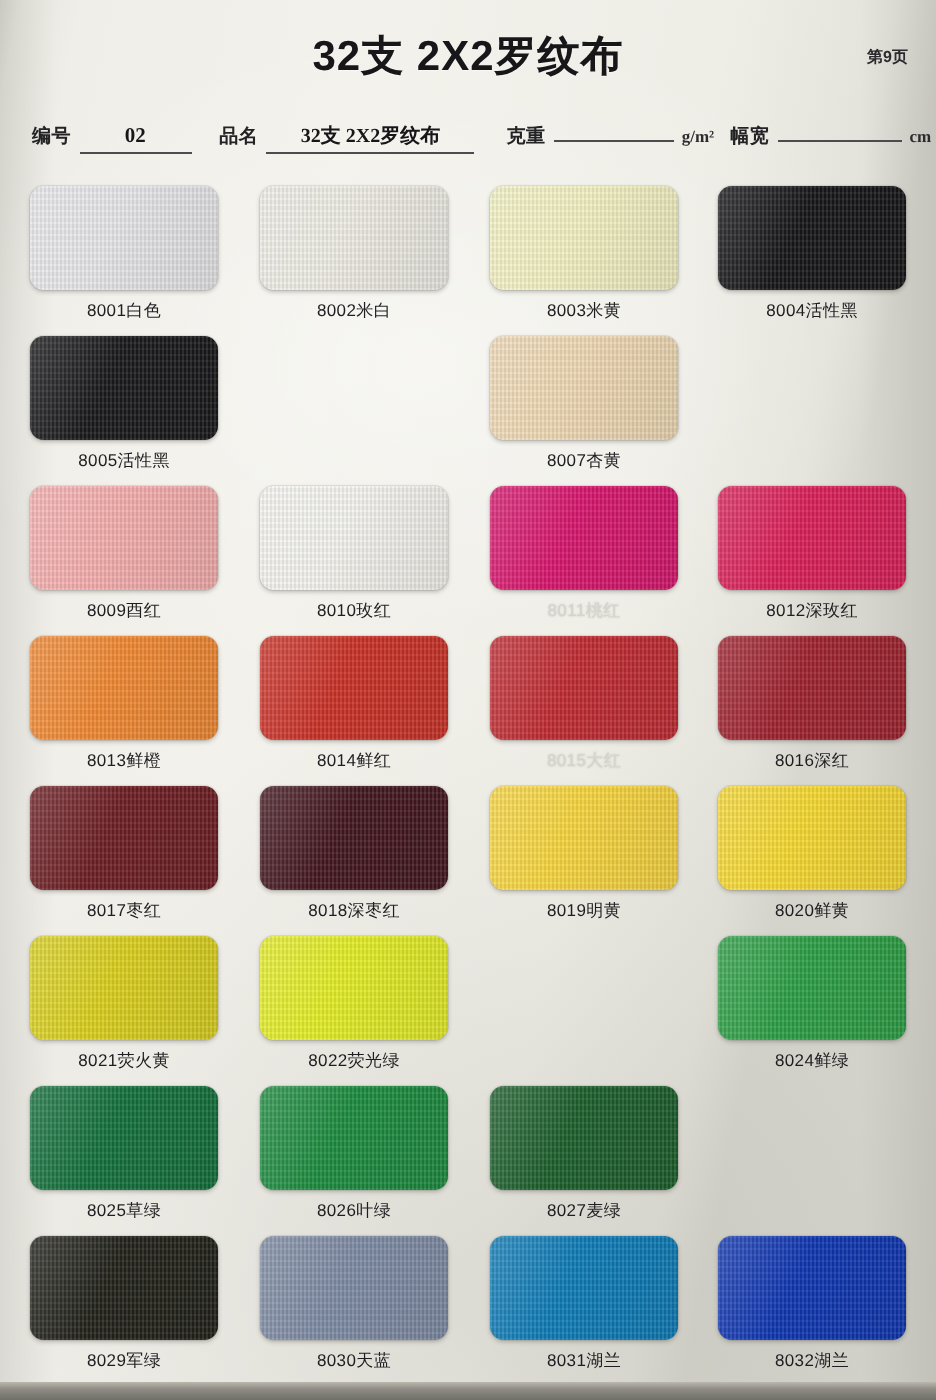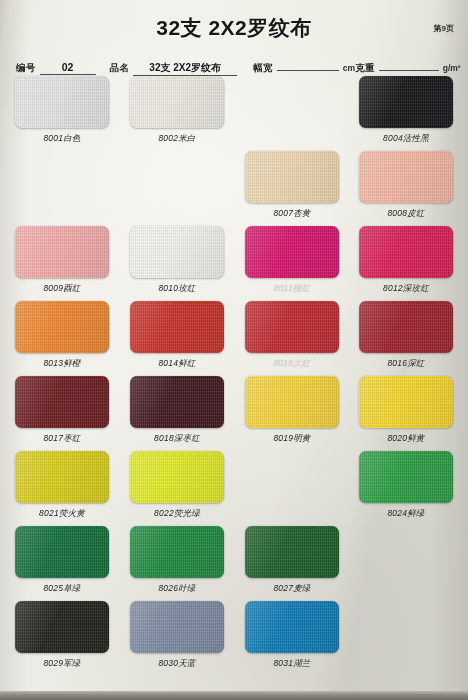--- a/index.html
+++ b/index.html
@@ -79,20 +79,21 @@
 
   
   #form-row {
     position: absolute;
     top: 58px;
     left: 16px;
     right: 14px;
     height: 22px;
     display: flex;
     align-items: baseline;
+    font-family: Liberation Serif, serif;
   }
   .field {
     display: flex;
     align-items: baseline;
     white-space: nowrap;
   }
   .field-label {
     font-size: 9.5px;
     font-weight: bold;
     color: #232326;
@@ -120,24 +121,23 @@
   #f-gsm .field-line   { width: 60px; }
   #f-width .field-line { width: 62px; }
 
   #f-code  { margin-right: 10px; }
   #f-name  { margin-right: 12px; }
   #f-gsm   { margin-right: 8px; }
 
   
   #grid {
     position: absolute;
-    top: 76px;
+    top: 93px;
     left: 0;
     width: 412px;
-    font-style: italic;
   }
   .swatch-row {
     position: relative;
     height: 75px;
   }
   .cell {
     position: absolute;
     width: 94px;
     top: 0;
   }
@@ -202,58 +202,62 @@
     <div class="field" id="f-code">
       <span class="field-label">编号</span>
       <span class="field-line">02</span>
     </div>
 
     <div class="field" id="f-name">
       <span class="field-label">品名</span>
       <span class="field-line">32支 2X2罗纹布</span>
     </div>
 
+    <div class="field" id="f-gsm">
+      <span class="field-label">克重</span>
+      <span class="field-line"></span>
+      <span class="unit">g/m²</span>
+    </div>
+
     <div class="field" id="f-width">
       <span class="field-label">幅宽</span>
       <span class="field-line"></span>
       <span class="unit">cm</span>
     </div>
 
-    <div class="field" id="f-gsm">
-      <span class="field-label">克重</span>
-      <span class="field-line"></span>
-      <span class="unit">g/m²</span>
-    </div>
-
   </div>
 
   <div id="grid">
       <div class="swatch-row">
         <div class="cell c0">
           <div class="chip" style="background: rgb(230, 230, 233);"></div>
           <div class="chip-label">8001白色</div>
         </div>
         <div class="cell c1">
           <div class="chip" style="background: rgb(238, 236, 228);"></div>
           <div class="chip-label">8002米白</div>
         </div>
+        <div class="cell c2">
+          <div class="chip" style="background: rgb(242, 240, 194);"></div>
+          <div class="chip-label">8003米黄</div>
+        </div>
         <div class="cell c3">
           <div class="chip" style="background: rgb(23, 23, 26);"></div>
           <div class="chip-label">8004活性黑</div>
         </div>
       </div>
       <div class="swatch-row">
+        <div class="cell c0">
+          <div class="chip" style="background: rgb(26, 26, 28);"></div>
+          <div class="chip-label">8005活性黑</div>
+        </div>
         <div class="cell c2">
           <div class="chip" style="background: rgb(238, 216, 180);"></div>
           <div class="chip-label">8007杏黄</div>
         </div>
-        <div class="cell c3">
-          <div class="chip" style="background: rgb(244, 184, 164);"></div>
-          <div class="chip-label">8008皮红</div>
-        </div>
       </div>
       <div class="swatch-row">
         <div class="cell c0">
           <div class="chip" style="background: rgb(244, 173, 173);"></div>
           <div class="chip-label">8009酉红</div>
         </div>
         <div class="cell c1">
           <div class="chip"></div>
           <div class="chip-label">8010玫红</div>
         </div>
@@ -336,18 +340,22 @@
           <div class="chip-label">8029军绿</div>
         </div>
         <div class="cell c1">
           <div class="chip" style="background: rgb(126, 139, 163);"></div>
           <div class="chip-label">8030天蓝</div>
         </div>
         <div class="cell c2">
           <div class="chip" style="background: rgb(15, 123, 181);"></div>
           <div class="chip-label">8031湖兰</div>
         </div>
+        <div class="cell c3">
+          <div class="chip" style="background: rgb(16, 54, 176);"></div>
+          <div class="chip-label">8032湖兰</div>
+        </div>
       </div>
     </div>
 
   <div id="bottom-edge"></div>
 
 </div>
 
 </body></html>

